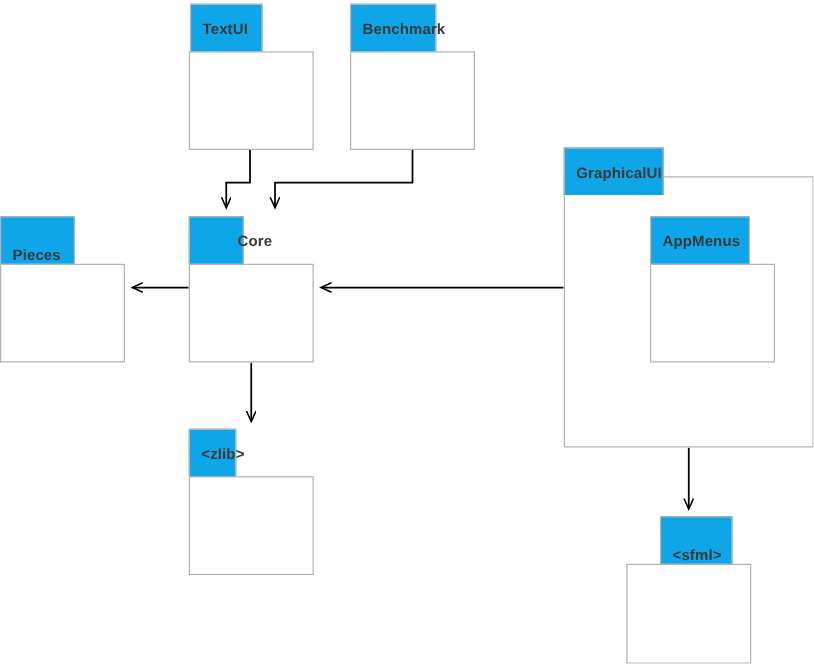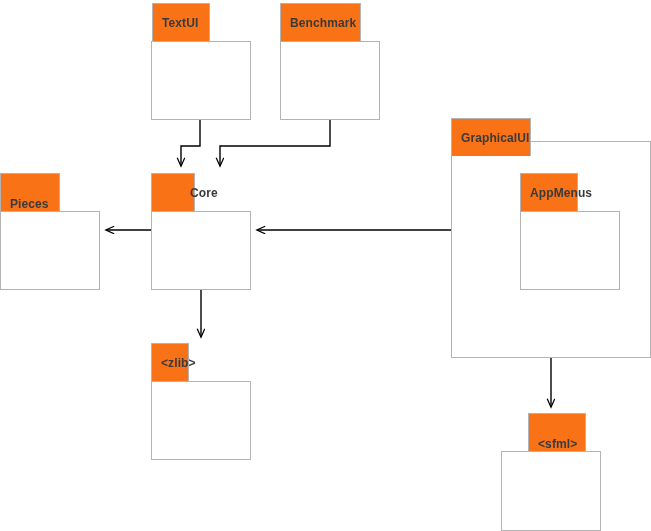--- a/index.html
+++ b/index.html
@@ -27,21 +27,21 @@
     pointer-events: none;
   }
   .package {
     position: absolute;
   }
   .pkg-tab {
     position: absolute;
     box-sizing: border-box;
     border: 1px solid #b3b3b3;
     border-bottom: none;
-    background: #f97316;
+    background: #0ea5e9;
     display: flex;
     align-items: center;
     z-index: 3;
   }
   .pkg-tab-label {
     font-family: "Liberation Sans", sans-serif;
     font-size: 12px;
     font-weight: bold;
     color: #3a3a3a;
     letter-spacing: 0.1px;
@@ -82,33 +82,33 @@
 
   <div id="package-layer">
       <div class="package">
         <div class="pkg-body" style="left: 151px; top: 41px; width: 100px; height: 79px;"></div>
         <div class="pkg-tab" style="left: 152px; top: 3px; width: 58px; height: 38px;">
           <span class="pkg-tab-label">TextUI</span>
         </div>
       </div>
       <div class="package">
         <div class="pkg-body" style="left: 280px; top: 41px; width: 100px; height: 79px;"></div>
-        <div class="pkg-tab" style="left: 280px; top: 3px; width: 81px; height: 38px;">
+        <div class="pkg-tab" style="left: 280px; top: 3px; width: 69px; height: 38px;">
           <span class="pkg-tab-label">Benchmark</span>
         </div>
       </div>
       <div class="package">
         <div class="pkg-body" style="left: 451px; top: 141px; width: 200px; height: 217px;"></div>
         <div class="pkg-tab" style="left: 451px; top: 118px; width: 80px; height: 38px;">
           <span class="pkg-tab-label">GraphicalUI</span>
         </div>
       </div>
       <div class="package pkg-nested">
         <div class="pkg-body" style="left: 520px; top: 211px; width: 100px; height: 79px;"></div>
-        <div class="pkg-tab" style="left: 520px; top: 173px; width: 58px; height: 38px;">
+        <div class="pkg-tab" style="left: 520px; top: 173px; width: 80px; height: 38px;">
           <span class="pkg-tab-label">AppMenus</span>
         </div>
       </div>
       <div class="package">
         <div class="pkg-body" style="left: 0px; top: 211px; width: 100px; height: 79px;"></div>
         <div class="pkg-tab" style="left: 0px; top: 173px; width: 60px; height: 38px; align-items: flex-end;">
           <span class="pkg-tab-label">Pieces</span>
         </div>
       </div>
       <div class="package">

